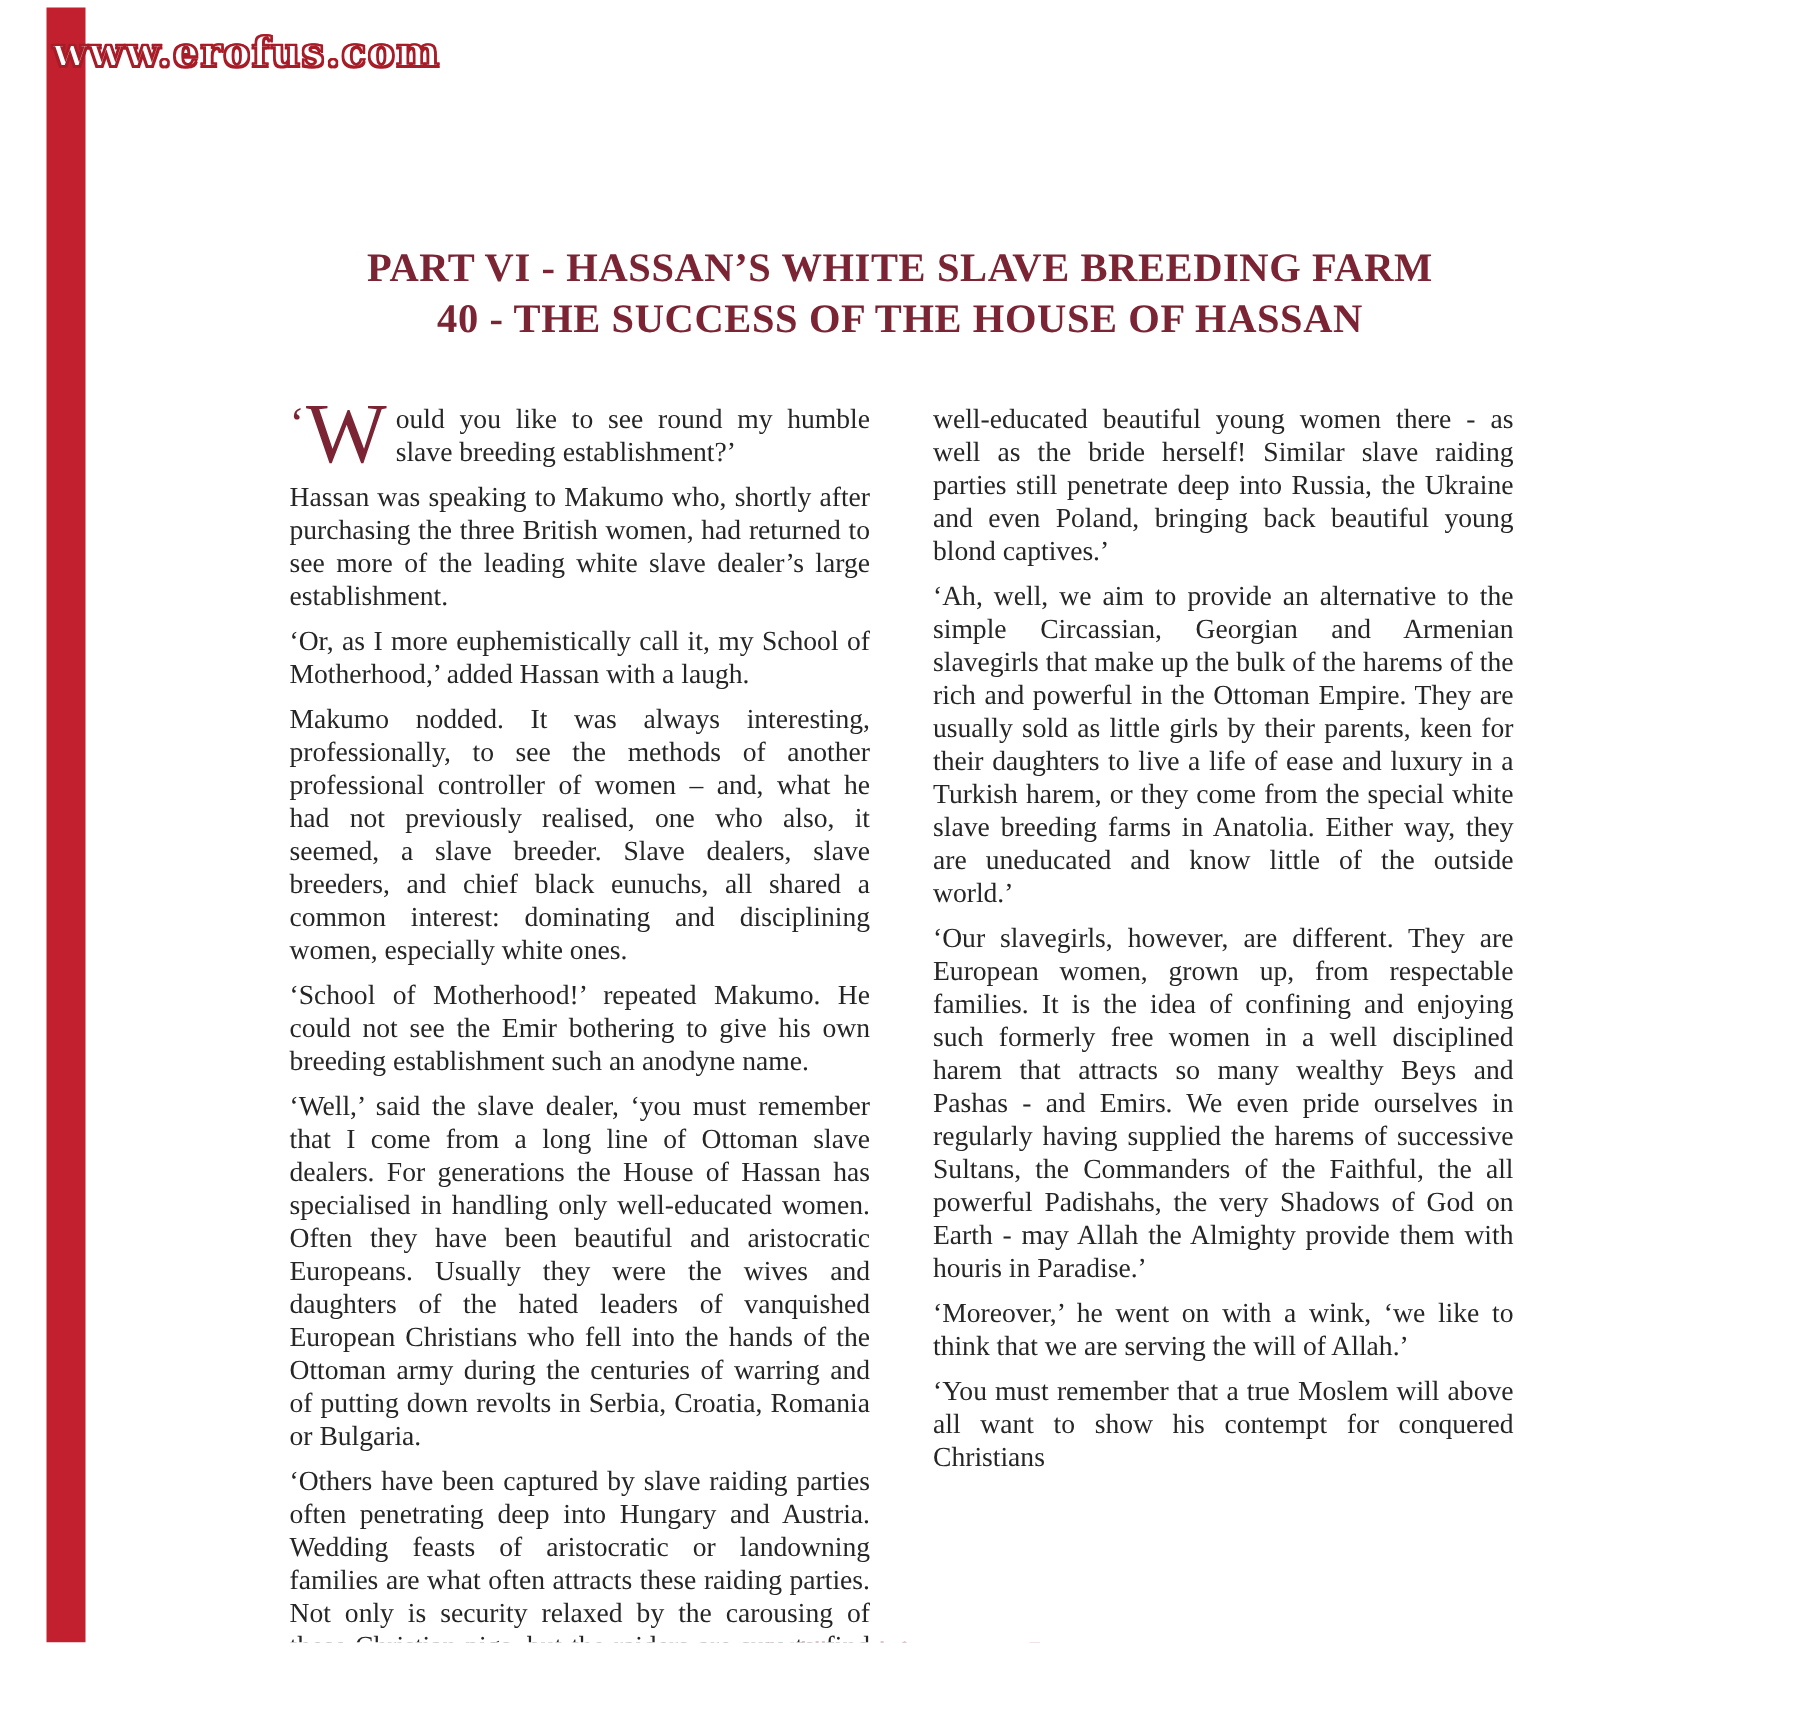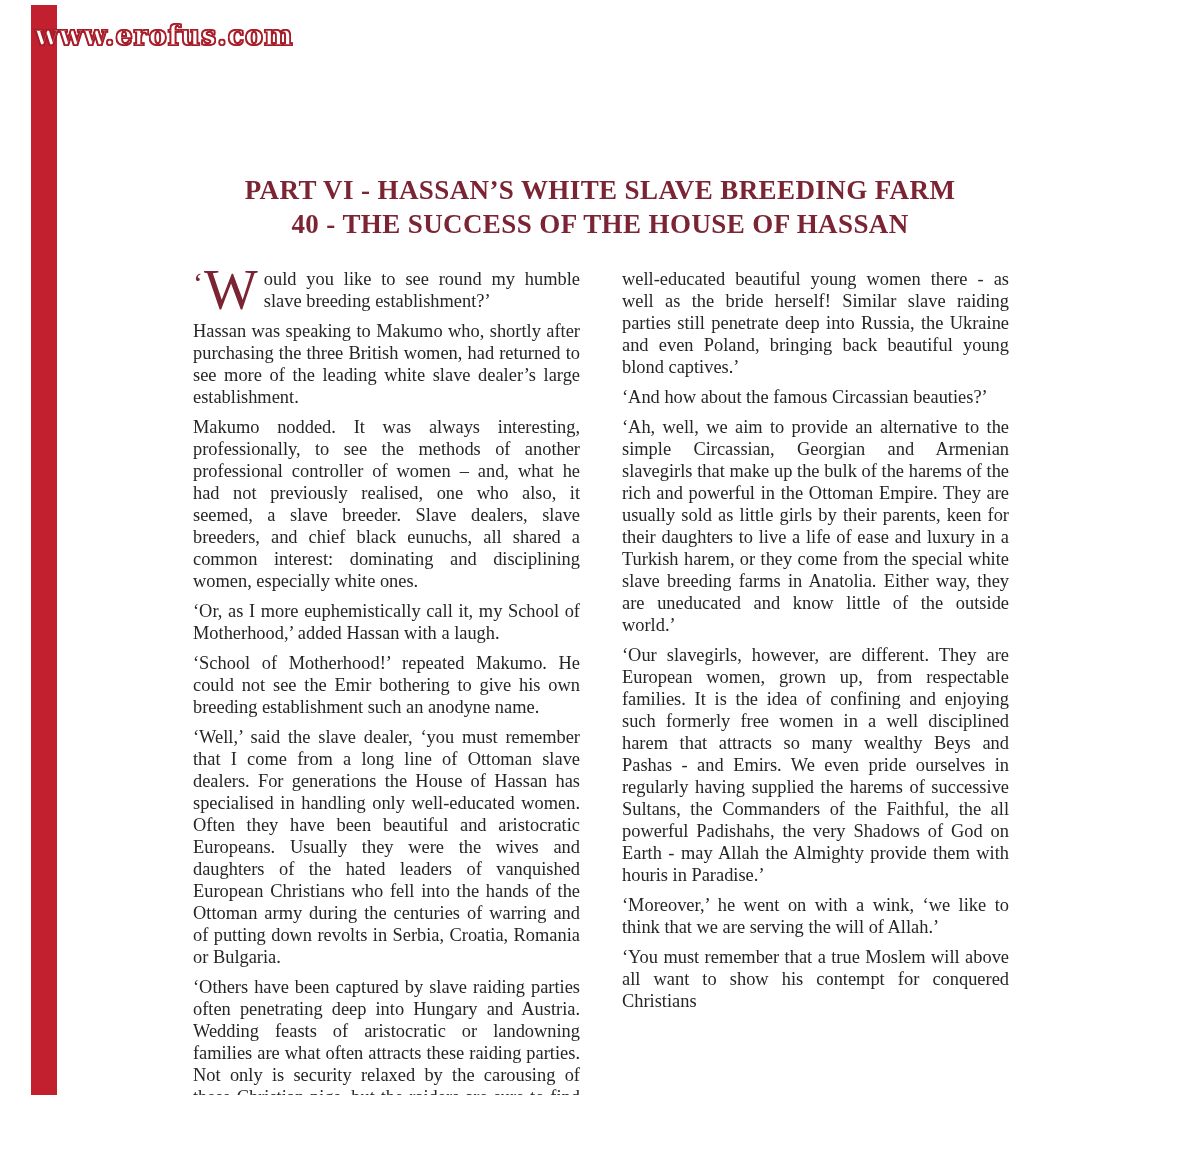--- a/index.html
+++ b/index.html
@@ -16,21 +16,21 @@
                 -1px 1px 0 var(--stroke,#a81c28),1px 1px 0 var(--stroke,#a81c28);
     white-space:nowrap;
   }
   .red-bar{
     position:absolute;left:31px;top:5px;width:26px;height:1147px;
     background:var(--bar,#c2202e);
   }
   .title-block{
     position:absolute;top:161px;left:0;width:100%;text-align:center;
     color:var(--accent,#7b2433);font-weight:bold;font-size:27px;
-    line-height:34px;letter-spacing:0.4px;margin-top:12px;
+    line-height:34px;letter-spacing:0.4px;
   }
   .columns{
     position:absolute;top:268px;left:193px;width:816px;
     display:flex;gap:42px;
   }
   .col{
     width:387px;font-size:18.4px;line-height:22px;
     color:var(--body,#262626);text-align:justify;
   }
   .para{margin:0 0 8px 0;}
@@ -60,29 +60,28 @@
     <div>PART VI - HASSAN’S WHITE SLAVE BREEDING FARM</div>
     <div>40 - THE SUCCESS OF THE HOUSE OF HASSAN</div>
   </div>
 
   <div class="columns">
     <div class="col">
       <p class="para">
         <span class="dropcap"><span class="dc-quote">‘</span><span class="dc-letter">W</span></span><span>ould you like to see round my humble slave breeding establishment?’</span>
       </p>
     <p class="para">Hassan was speaking to Makumo who, shortly after purchasing the three British women, had returned to see more of the leading white slave dealer’s large establishment.</p>
+        <p class="para">‘Or, as I more euphemistically call it, my School of Motherhood,’ added Hassan with a laugh.</p>
         <p class="para">Makumo nodded. It was always interesting, professionally, to see the methods of another professional controller of women – and, what he had not previously realised, one who also, it seemed, a slave breeder. Slave dealers, slave breeders, and chief black eunuchs, all shared a common interest: dominating and disciplining women, especially white ones.</p>
-        <p class="para">‘Or, as I more euphemistically call it, my School of Motherhood,’ added Hassan with a laugh.</p>
         <p class="para">‘School of Motherhood!’ repeated Makumo. He could not see the Emir bothering to give his own breeding establishment such an anodyne name.</p>
         <p class="para">‘Well,’ said the slave dealer, ‘you must remember that I come from a long line of Ottoman slave dealers. For generations the House of Hassan has specialised in handling only well-educated women. Often they have been beautiful and aristocratic Europeans. Usually they were the wives and daughters of the hated leaders of vanquished European Christians who fell into the hands of the Ottoman army during the centuries of warring and of putting down revolts in Serbia, Croatia, Romania or Bulgaria.</p>
         <p class="para">‘Others have been captured by slave raiding parties often penetrating deep into Hungary and Austria. Wedding feasts of aristocratic or landowning families are what often attracts these raiding parties. Not only is security relaxed by the carousing of these Christian pigs, but the raiders are sure to find many</p>
       </div>
     <div class="col">
         <p class="para">well-educated beautiful young women there - as well as the bride herself! Similar slave raiding parties still penetrate deep into Russia, the Ukraine and even Poland, bringing back beautiful young blond captives.’</p>
-        <p class="para">‘And how about the famous Circassian beauties?’</p>
         <p class="para">‘Ah, well, we aim to provide an alternative to the simple Circassian, Georgian and Armenian slavegirls that make up the bulk of the harems of the rich and powerful in the Ottoman Empire. They are usually sold as little girls by their parents, keen for their daughters to live a life of ease and luxury in a Turkish harem, or they come from the special white slave breeding farms in Anatolia. Either way, they are uneducated and know little of the outside world.’</p>
         <p class="para">‘Our slavegirls, however, are different. They are European women, grown up, from respectable families. It is the idea of confining and enjoying such formerly free women in a well disciplined harem that attracts so many wealthy Beys and Pashas - and Emirs. We even pride ourselves in regularly having supplied the harems of successive Sultans, the Commanders of the Faithful, the all powerful Padishahs, the very Shadows of God on Earth - may Allah the Almighty provide them with houris in Paradise.’</p>
         <p class="para">‘Moreover,’ he went on with a wink, ‘we like to think that we are serving the will of Allah.’</p>
         <p class="para">‘You must remember that a true Moslem will above all want to show his contempt for conquered Christians</p>
       </div>
   </div>
 
   <div class="footer">
     <span>© Aldiss - dofantasy.com</span>
     <span>7</span>

